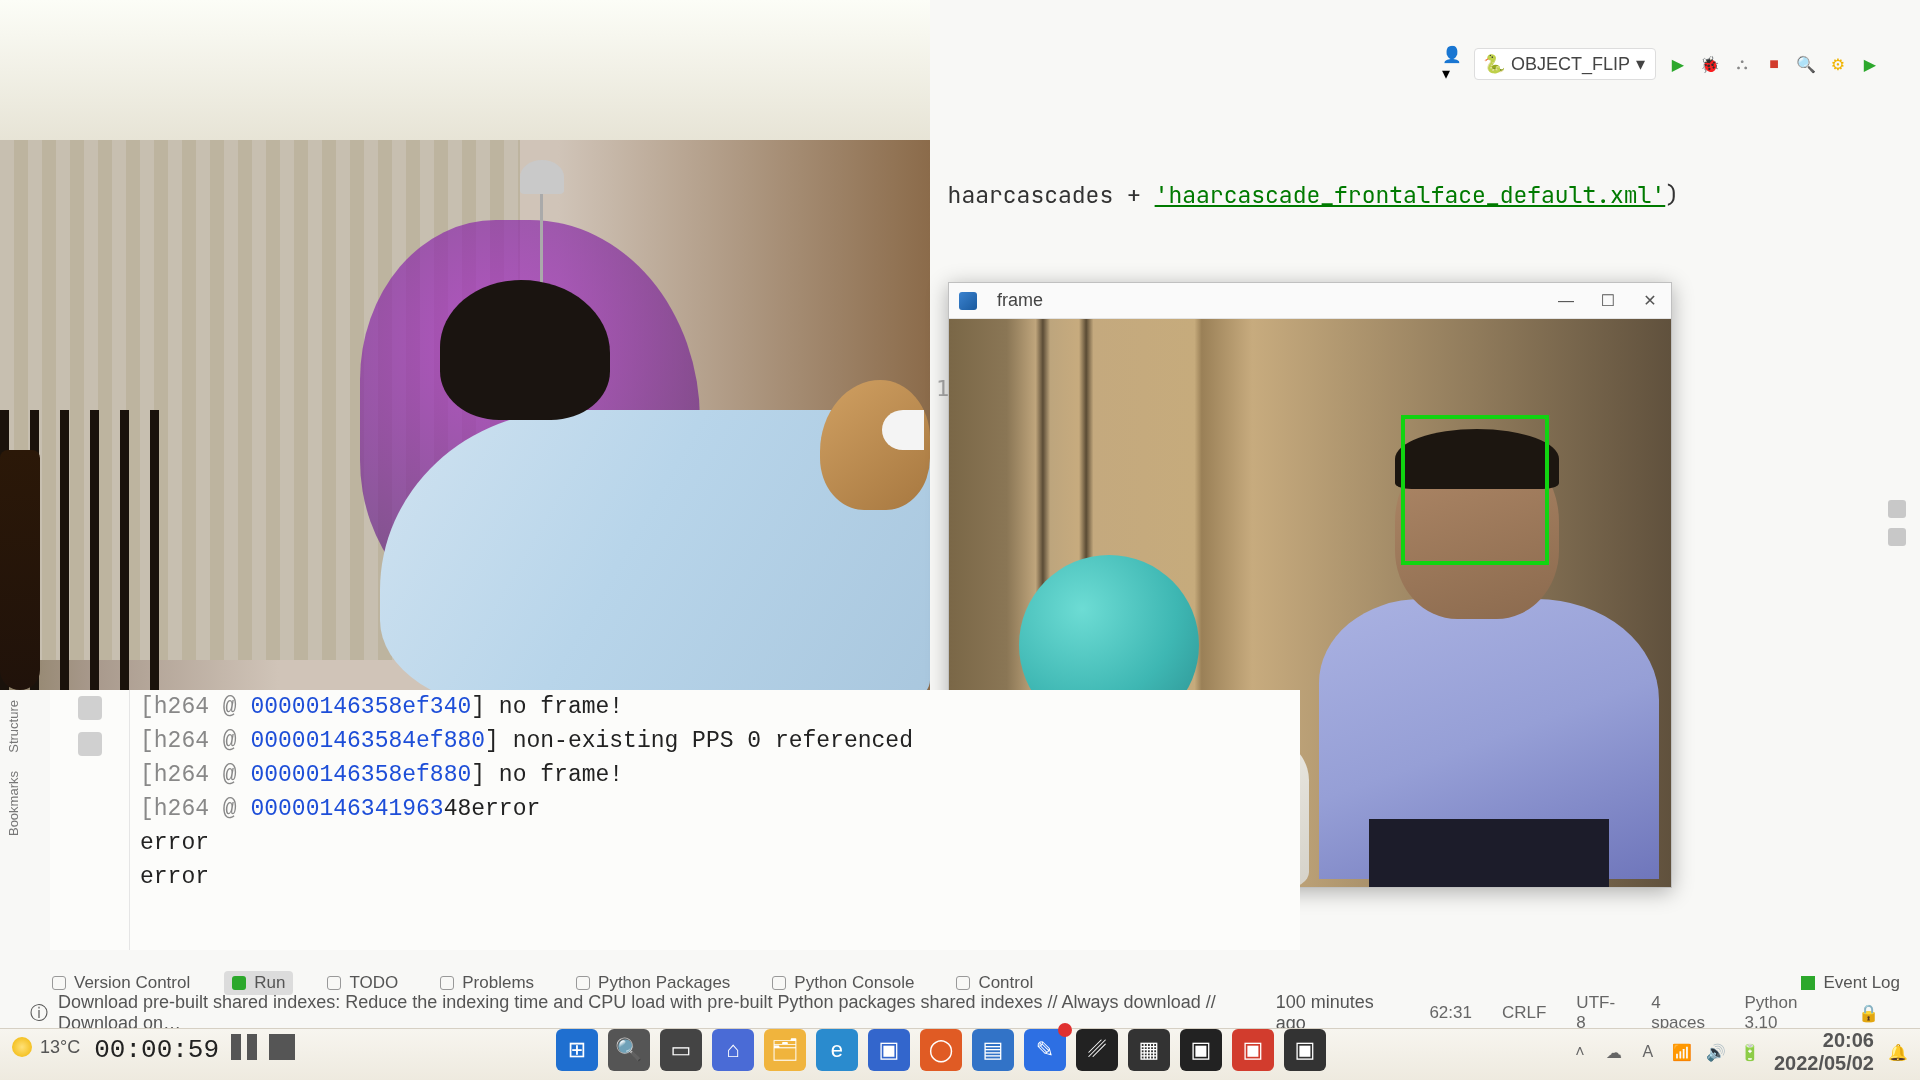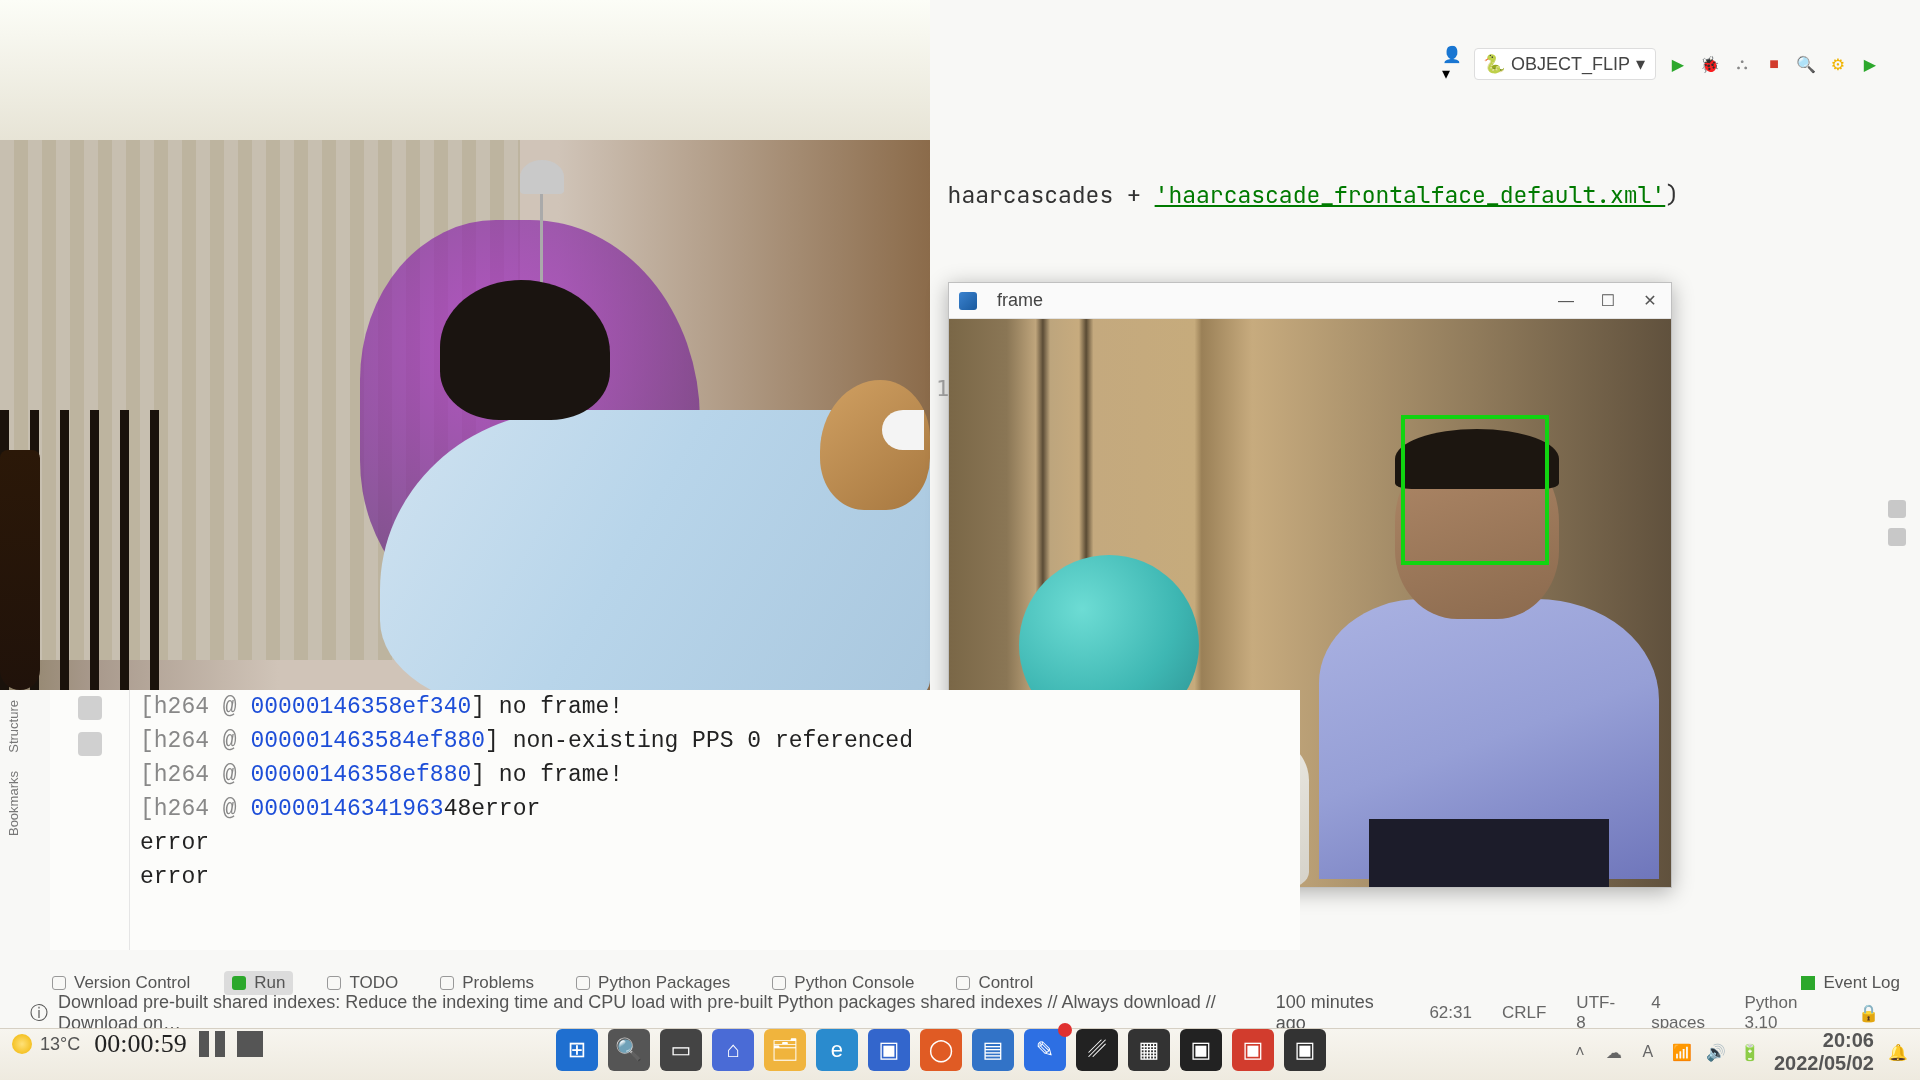--- a/index.html
+++ b/index.html
@@ -224,21 +224,21 @@
   left: 0; right: 0; bottom: 0; height: 52px;
   background: linear-gradient(180deg,#f7f5ef,#eeeadf);
   border-top: 1px solid #d6d0c4;
   display:flex; align-items:flex-start;
   padding: 0 12px;
 }
 .tb-left { display:flex; align-items:center; gap:14px; width:300px; }
 .tb-weather { display:flex; align-items:center; gap:8px; color:#555; font-size:18px;}
 .tb-weather .sun{width:20px;height:20px;border-radius:50%;background:radial-gradient(circle,#ffe178,#f0b400);}
 .tb-rec { display:flex; align-items:center; gap:12px; }
-.tb-rec .timer{ font-family:Liberation Serif, serif;font-size:26px;color:#222; }
+.tb-rec .timer{ font-family:Liberation Mono, monospace;font-size:26px;color:#222;margin-top:6px; }
 .tb-rec .btn{width:26px;height:26px;}
 .tb-rec .pause{background:linear-gradient(90deg,#555 0 40%,transparent 40% 60%,#555 60% 100%);}
 .tb-rec .stop{background:#555;}
 .tb-center { flex:1; display:flex; align-items:center; justify-content:center; gap:10px; }
 .tb-iconbtn { width:42px; height:42px; border-radius:6px; display:flex; align-items:center; justify-content:center; font-size:22px; color:#fff; }
 .tb-a{background:#1f6fd0;} .tb-b{background:#555;} .tb-c{background:#444;} .tb-d{background:#4a6bd6;}
 .tb-e{background:#f0b43d;} .tb-f{background:#2a8bce;} .tb-g{background:#3366cc;} .tb-h{background:#e05b24;}
 .tb-i{background:#3273c7;} .tb-j{background:#2d6fe3;position:relative;} .tb-j::after{content:"";position:absolute;top:-6px;right:-6px;width:14px;height:14px;border-radius:50%;background:#e03030;}
 .tb-k{background:#222;} .tb-l{background:#333;} .tb-m{background:#222;} .tb-n{background:#d23c2d;} .tb-o{background:#333;}
 .tb-right { display:flex; align-items:center; gap:14px; }

